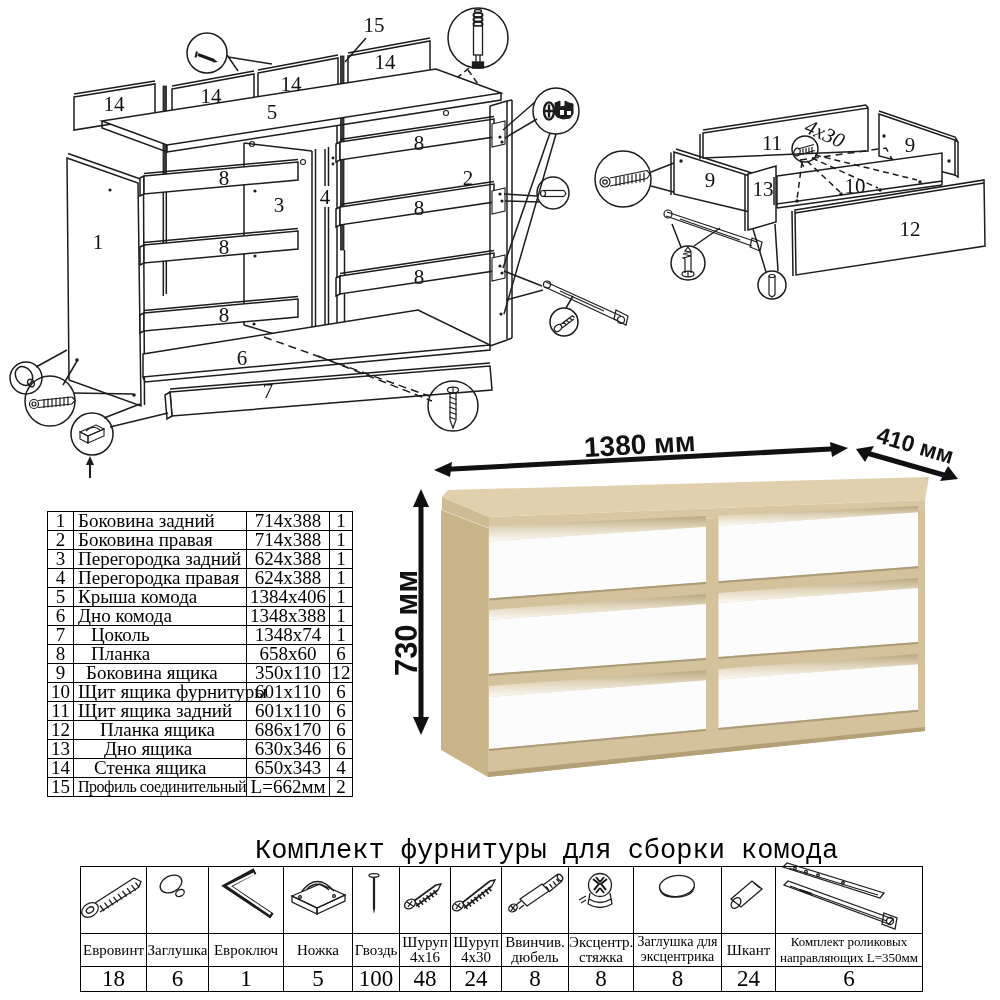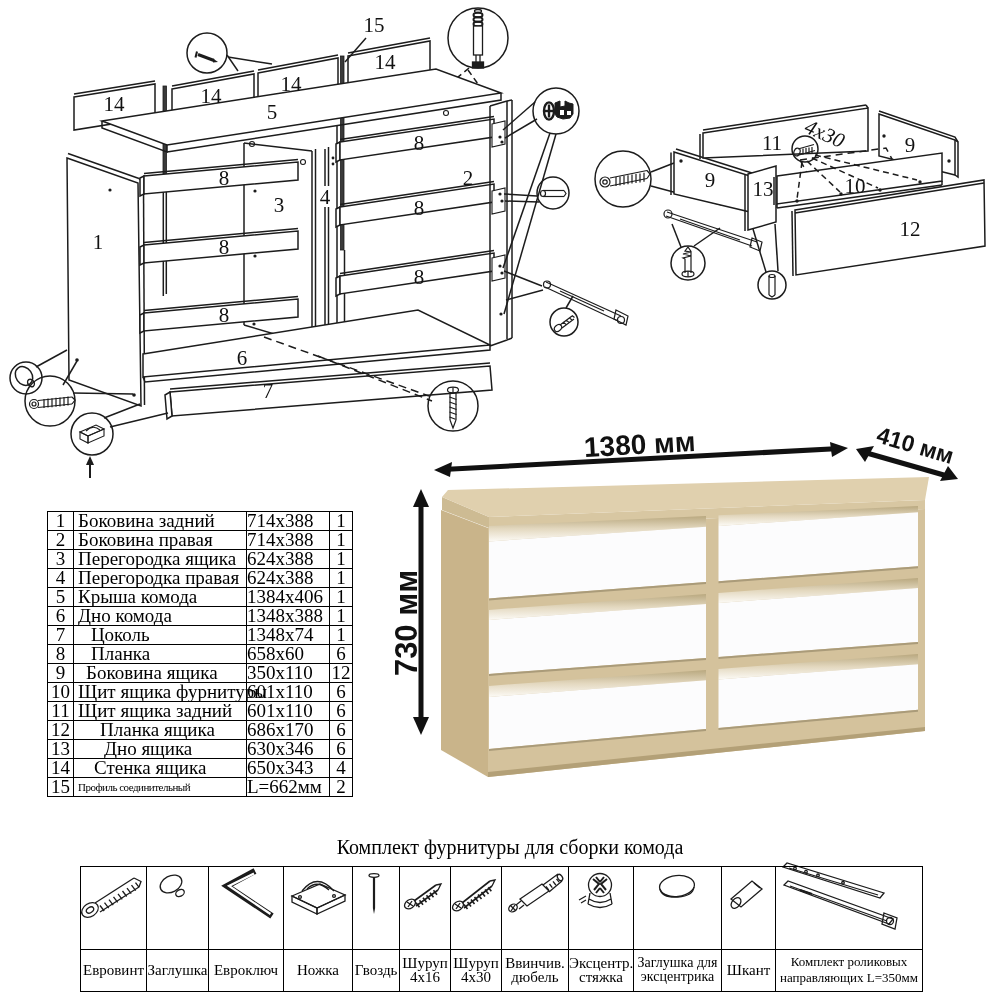--- a/index.html
+++ b/index.html
@@ -4,29 +4,29 @@
 <style>
   html,body{margin:0;padding:0;background:#ffffff;width:1000px;height:1000px;overflow:hidden;}
   body{font-family:"Liberation Serif",serif;position:relative;}
   #canvas{position:absolute;left:0;top:0;width:1000px;height:1000px;}
   table{border-collapse:collapse;}
   
   #parts{position:absolute;left:47px;top:511px;width:305px;height:282px;table-layout:fixed;}
   #parts td{border:1.7px solid #000;padding:0;font-size:19px;line-height:18px;white-space:nowrap;overflow:visible;}
   #parts td.n{text-align:center;}
   #parts td.name{padding-left:4px;}
-  #parts td.dim{margin-top:28px;}
+  #parts td.dim{text-align:center;margin-top:28px;}
   #parts td.q{text-align:center;}
   
   #hw{position:absolute;left:80px;top:866px;width:842px;height:126px;table-layout:fixed;}
   #hw td{border:1.8px solid #000;padding:0;text-align:center;vertical-align:middle;}
   #hw tr.icons td{height:64px;}
   #hw tr.names td{height:30px;font-size:15px;line-height:14.5px;}
   #hw tr.counts td{height:23px;font-size:23px;line-height:22px;}
-  #title{position:absolute;left:265px;top:836px;width:490px;text-align:center;font-size:20px;white-space:nowrap;}
+  #title{position:absolute;left:255px;top:836px;width:490px;text-align:center;font-size:27px;white-space:nowrap;font-family:Liberation Mono, monospace;}
 </style>
 </head>
 <body>
 <svg id="canvas" viewBox="0 0 1000 1000" xmlns="http://www.w3.org/2000/svg">
 
 <g id="dresser" stroke="none">
   <defs>
     <linearGradient id="grip" x1="0" y1="0" x2="0" y2="1">
       <stop offset="0" stop-color="#b9a87f"></stop>
       <stop offset="0.5" stop-color="#e3d8bf"></stop>
@@ -517,21 +517,21 @@
         <td class="q">1</td>
       </tr>
 <tr>
         <td class="n">2</td>
         <td class="name">Боковина правая</td>
         <td class="dim">714х388</td>
         <td class="q">1</td>
       </tr>
 <tr>
         <td class="n">3</td>
-        <td class="name">Перегородка ящика</td>
+        <td class="name">Перегородка задний</td>
         <td class="dim">624х388</td>
         <td class="q">1</td>
       </tr>
 <tr>
         <td class="n">4</td>
         <td class="name">Перегородка правая</td>
         <td class="dim">624х388</td>
         <td class="q">1</td>
       </tr>
 <tr>
@@ -589,21 +589,21 @@
         <td class="q">6</td>
       </tr>
 <tr>
         <td class="n">14</td>
         <td class="name" style="padding-left:20px">Стенка ящика</td>
         <td class="dim">650х343</td>
         <td class="q">4</td>
       </tr>
 <tr>
         <td class="n">15</td>
-        <td class="name" style="font-size:11px;letter-spacing:-0.5px">Профиль соединительный</td>
+        <td class="name" style="font-size:16px;letter-spacing:-0.5px">Профиль соединительный</td>
         <td class="dim">L=662мм</td>
         <td class="q">2</td>
       </tr>
 </tbody>
   </table>
 
 <table id="hw">
 <colgroup>
 <col style="width:66px">
       <col style="width:62px">
@@ -640,14 +640,28 @@
         <td>Ножка</td>
         <td>Гвоздь</td>
 <td>Шуруп<br>4х16</td>
         <td>Шуруп<br>4х30</td>
         <td>Ввинчив.<br>дюбель</td>
         <td>Эксцентр.<br>стяжка</td>
 <td style="font-size:14px">Заглушка для<br>эксцентрика</td>
         <td>Шкант</td>
         <td style="font-size:13px;line-height:16px">Комплект роликовых<br>направляющих L=350мм</td>
 </tr>
+<tr class="counts">
+<td>18</td>
+        <td>6</td>
+        <td>1</td>
+        <td>5</td>
+        <td>100</td>
+        <td>48</td>
+        <td>24</td>
+        <td>8</td>
+        <td>8</td>
+        <td>8</td>
+        <td>24</td>
+        <td>6</td>
+</tr>
 </tbody>
   </table>
 
 </body></html>

